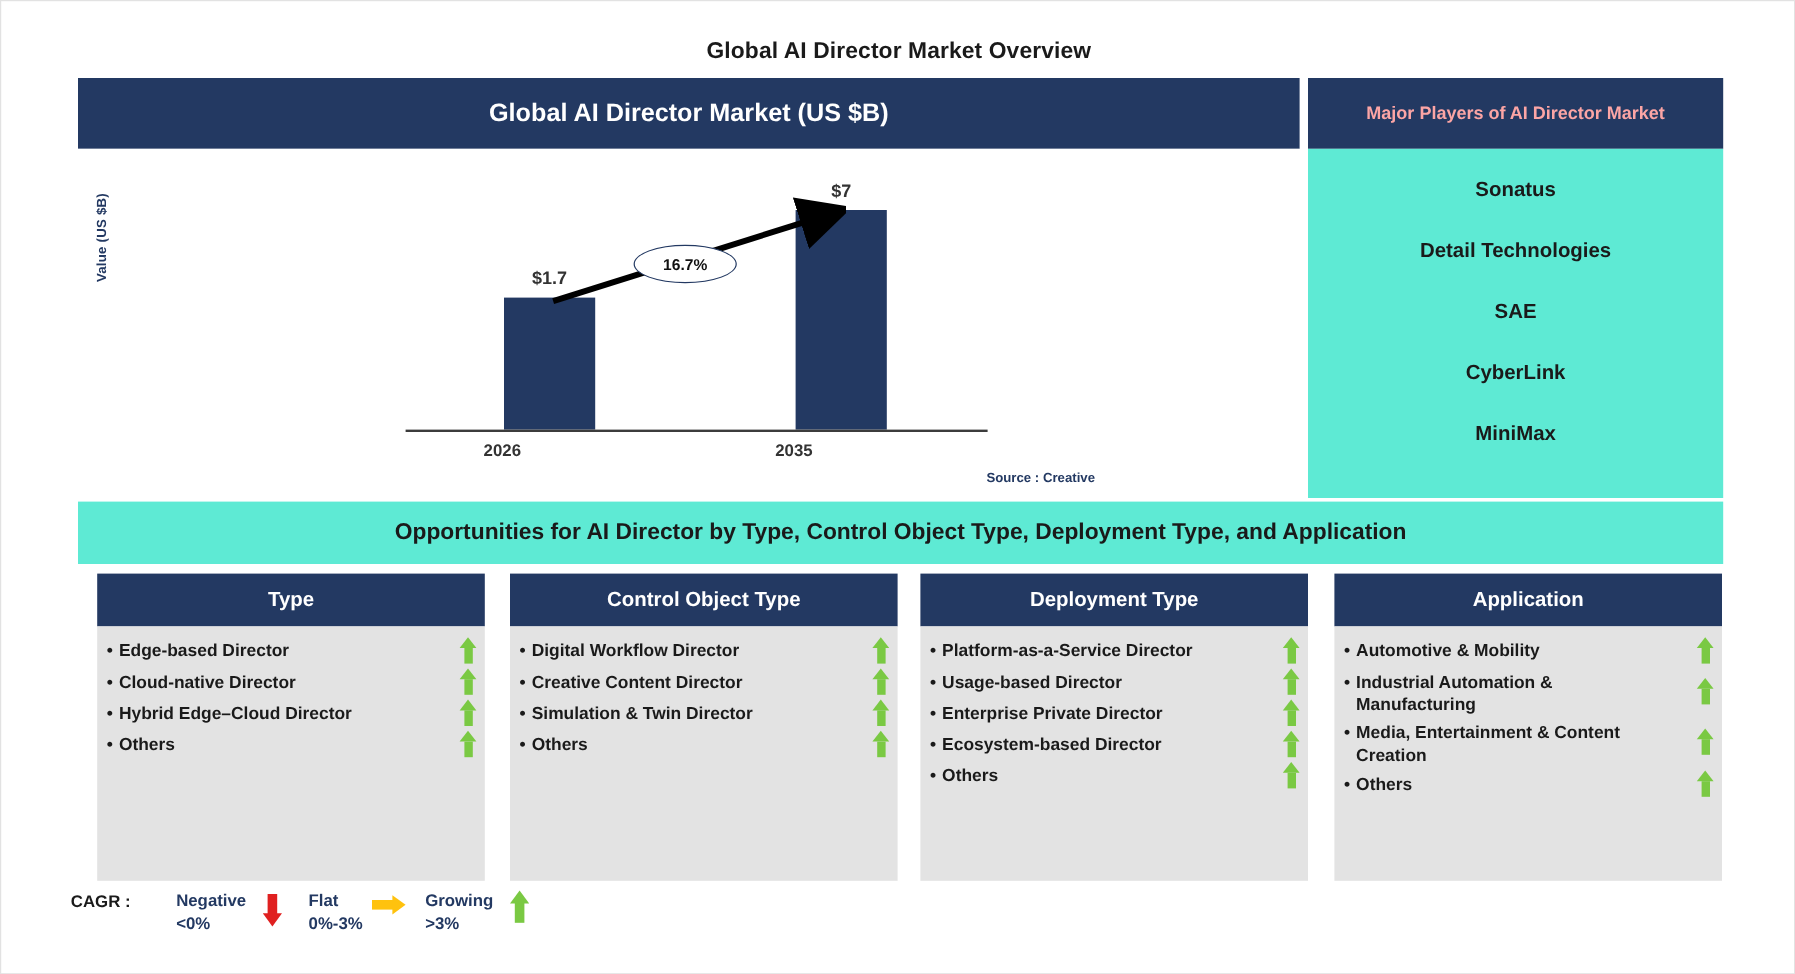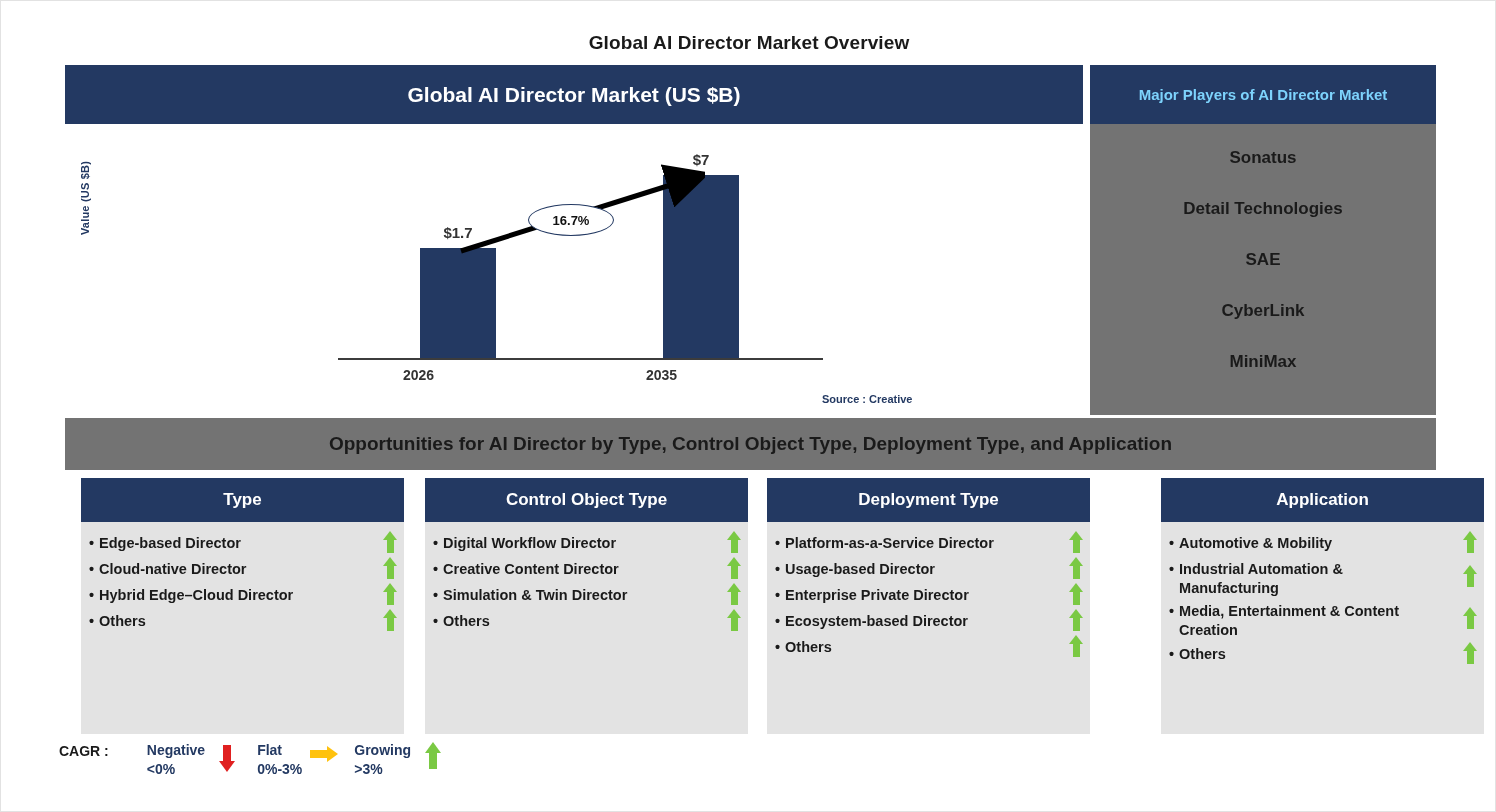--- a/index.html
+++ b/index.html
@@ -10,21 +10,21 @@
     overflow: hidden;
   }
   #page {
     position: relative;
     width: 1496px; height: 812px;
     background: #ffffff;
     border: 1px solid #e2e2e2;
   }
 
   .navy { background: #233962; }
-  .gray { background: #737373; }
+  .gray { background: #5eead4; }
 
   
   #main-title {
     position: absolute; left: 0; top: 31px; width: 1496px;
     text-align: center;
     font-size: 19px; font-weight: bold; color: #1a1a1a;
     letter-spacing: .1px;
   }
 
   
@@ -76,21 +76,21 @@
   #source-note {
     position: absolute; left: 757px; top: 269px;
     font-size: 11px; font-weight: bold; color: #233962;
   }
 
   
   #players-header {
     position: absolute; left: 1089px; top: 64px;
     width: 346px; height: 59px;
     display: flex; align-items: center; justify-content: center;
-    color: #7dd3fc; font-size: 15px; font-weight: bold;
+    color: #fca5a5; font-size: 15px; font-weight: bold;
   }
   #players-body {
     position: absolute; left: 1089px; top: 123px;
     width: 346px; height: 291px;
     display: flex; flex-direction: column;
     justify-content: flex-start; align-items: center;
     padding-top: 24px;
   }
   .player-name {
     width: 100%; text-align: center;
@@ -104,21 +104,21 @@
     width: 1371px; height: 52px;
     display: flex; align-items: center; justify-content: center;
     font-size: 19px; font-weight: bold; color: #1a1a1a;
   }
 
   
   .col { position: absolute; top: 477px; width: 339px; padding-left: 16px; }
   #col-0 { left: 64px; }
   #col-1 { left: 408px; }
   #col-2 { left: 750px; }
-  #col-3 { left: 1144px; border-radius: 26px; }
+  #col-3 { left: 1095px; border-radius: 26px; }
   .col-header {
     height: 44px; display: flex; align-items: center; justify-content: center;
     color: #ffffff; font-size: 17px; font-weight: bold;
   }
   .col-body {
     height: 212px; background: #e3e3e3;
     padding: 12px 10px 0 8px;
   }
   .opp-item {
     position: relative;

